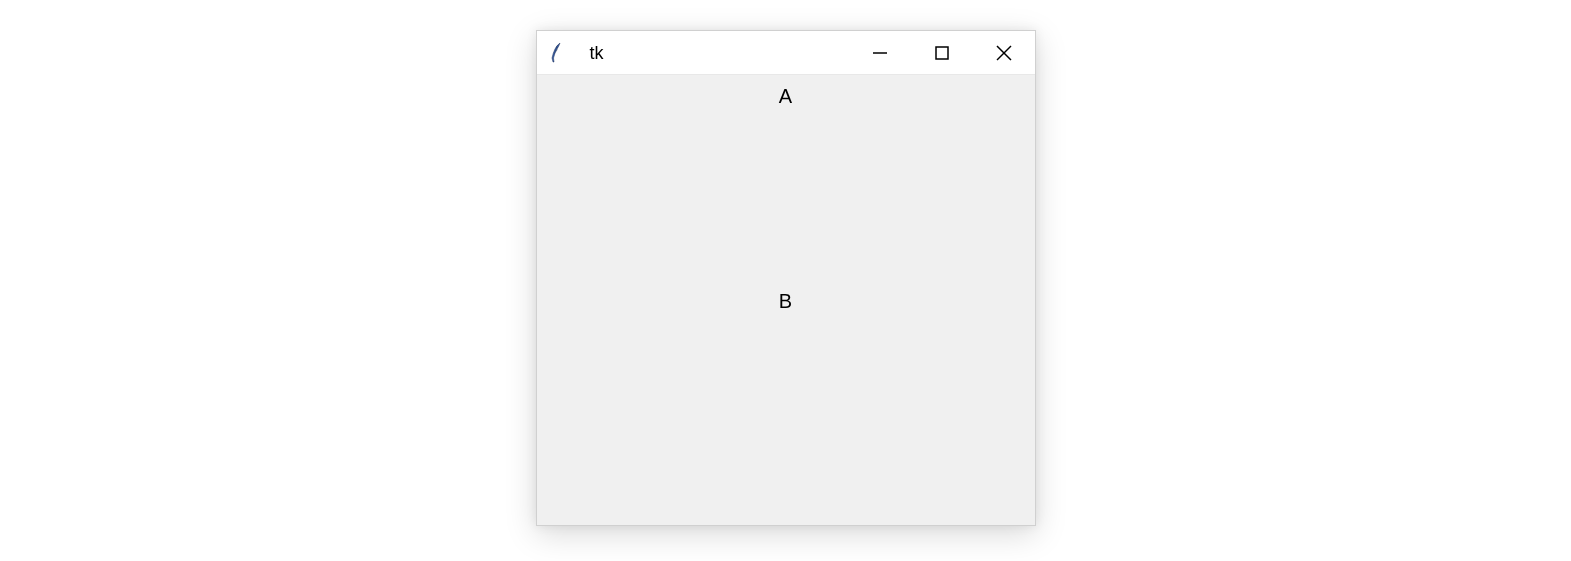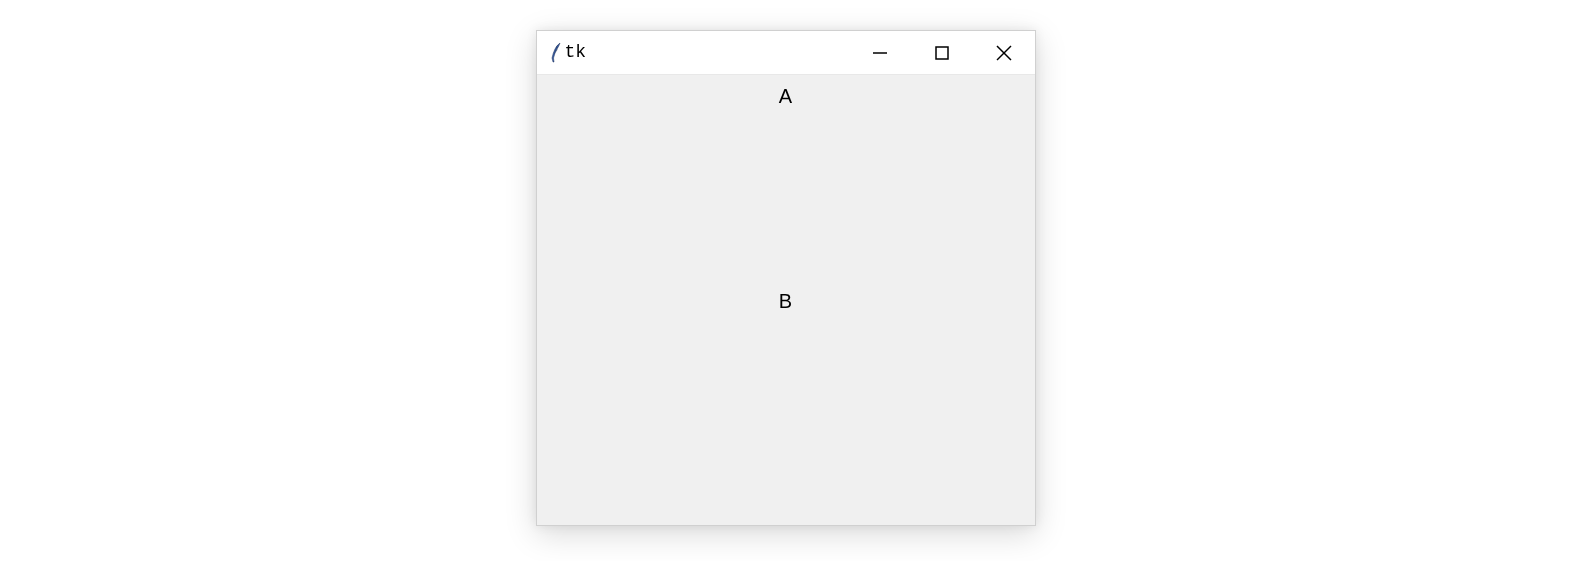--- a/index.html
+++ b/index.html
@@ -27,23 +27,22 @@
       height: 44px;
       background: #ffffff;
       display: flex;
       align-items: center;
       justify-content: space-between;
       padding-left: 10px;
       border-bottom: 1px solid #e8e8e8;
     }
     .titlebar-left {
       display: flex;
-      align-items: flex-start;
-      gap: 0;
-      font-family: Liberation Mono, monospace;
+      align-items: flex-end;
+      gap: 25px;
     }
     .feather-icon {
       width: 18px;
       height: 22px;
       display: inline-block;
     }
     .title-text {
       font-size: 18px;
       color: #000000;
     }

